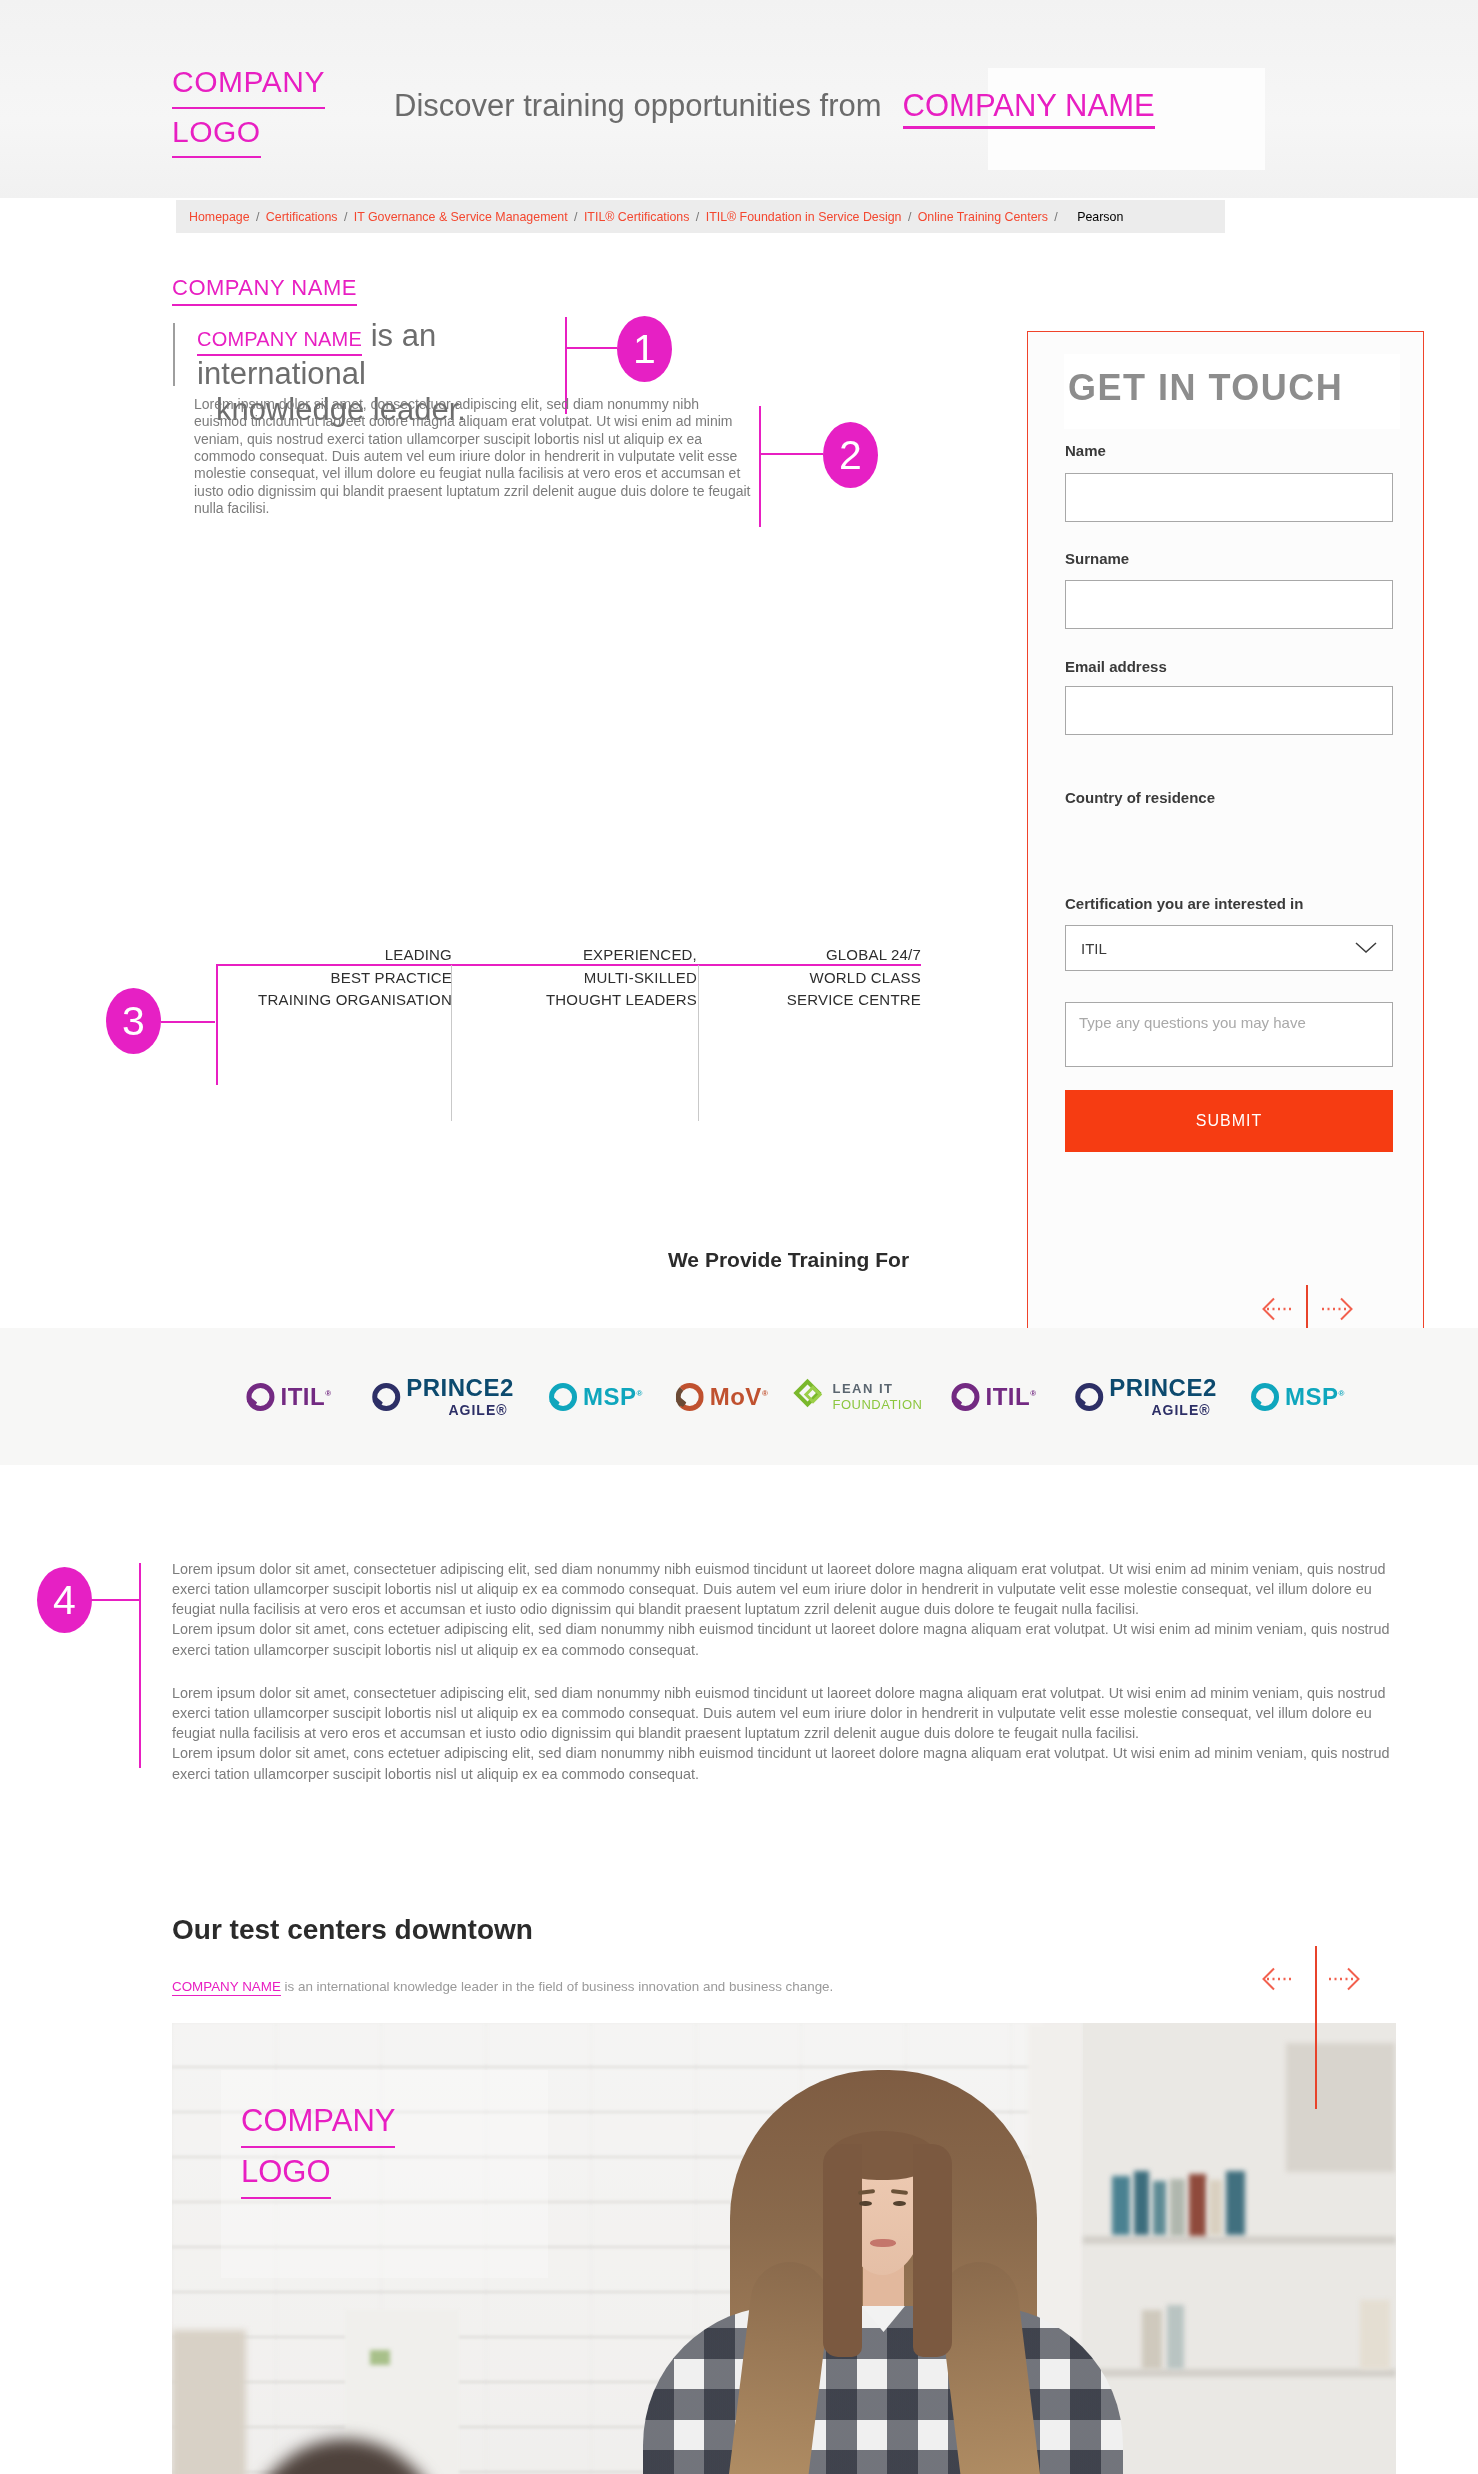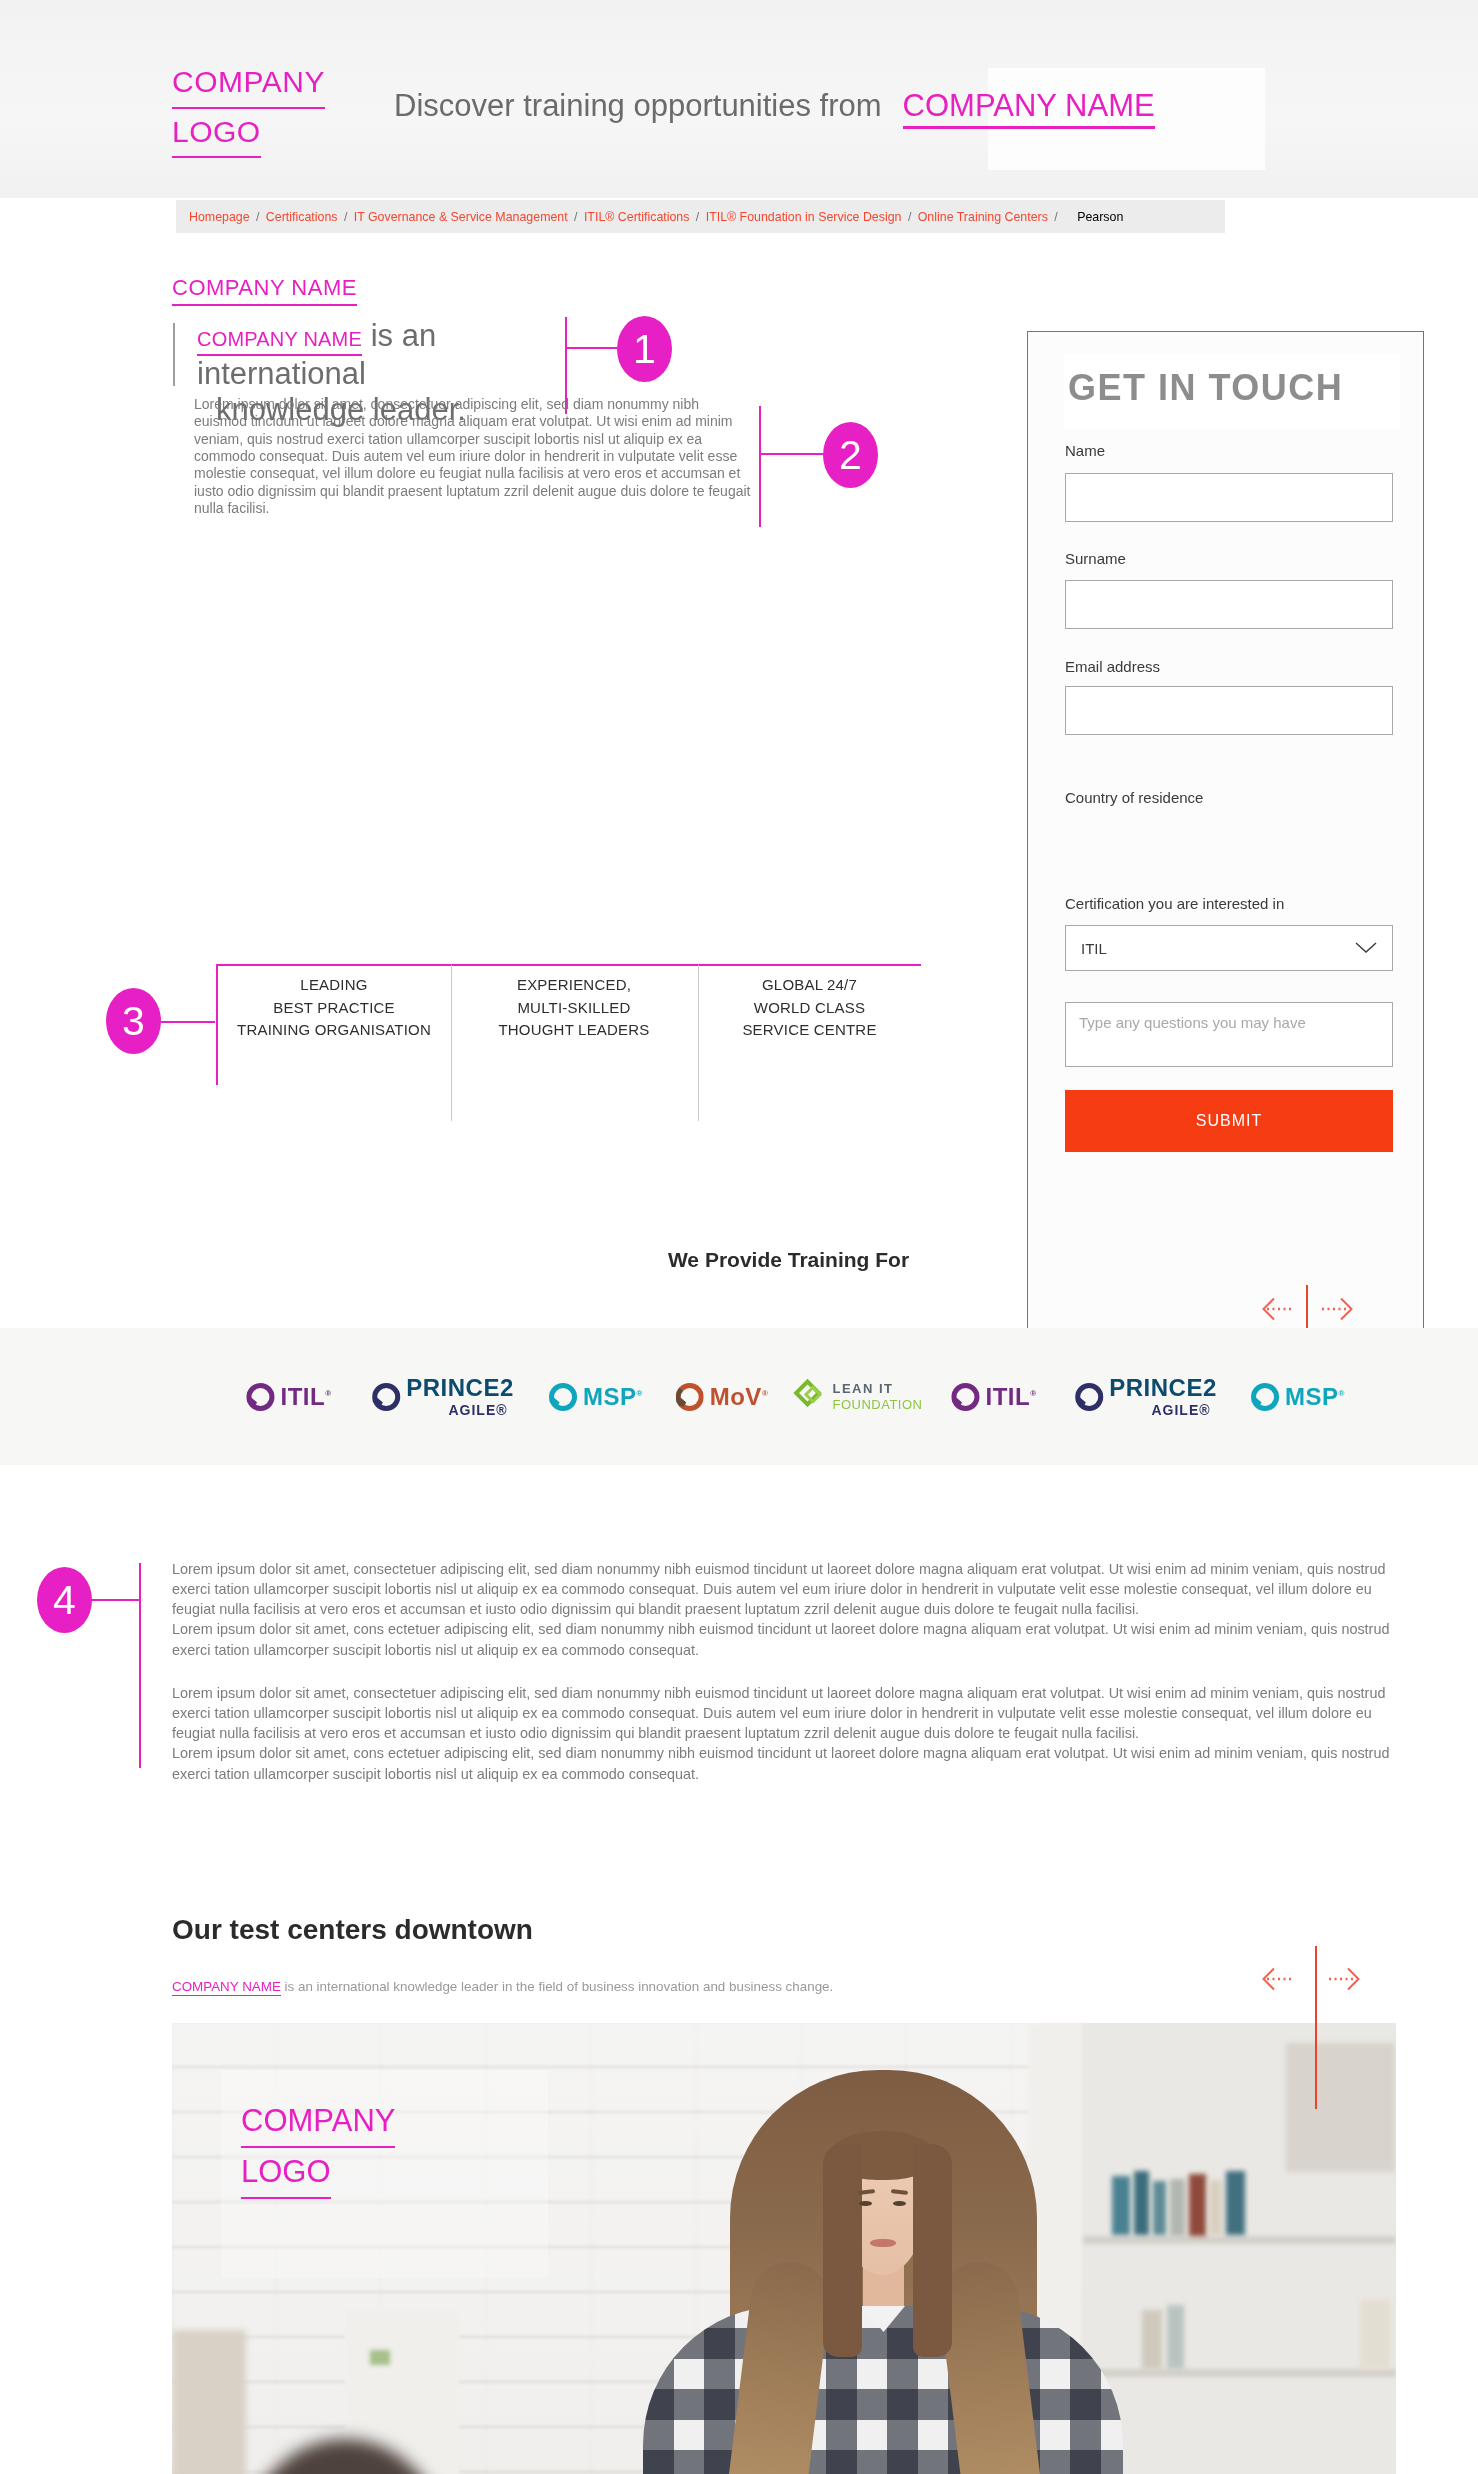--- a/index.html
+++ b/index.html
@@ -37,32 +37,32 @@
   
   .ann-vline { width:1.5px; background:#e81fc2; }
   .ann-hline { height:1.5px; background:#e81fc2; }
   .ann-circle { width:55px; height:66px; background:#e620c4; border-radius:50%; display:flex; align-items:center; justify-content:center; color:#fff; font-size:41px; }
 
   
   .form-box { left:1027px; top:331px; width:397px; height:1092px; border:1.5px solid #f0432a; background:#fcfcfc; }
   .form-box .abs { position:absolute; }
   .form-title-patch { left:36px; top:22px; width:336px; height:75px; background:#ffffff; }
   .form-title { left:40px; top:35px; font-size:36px; letter-spacing:1.5px; color:#8d8d8d; }
-  .f-label { left:37px; font-size:15px; color:#3a3a3a; }
+  .f-label { left:37px; font-size:15px; color:#3a3a3a;font-weight:bold; }
   .f-input { left:37px; width:328px; height:49px; background:#fff; border:1px solid #a8a8a8; font-size:15px; color:#3a3a3a; padding:0 13px; font-family:"Liberation Sans", sans-serif; }
   .f-select { left:37px; width:328px; height:46px; background:#fff; border:1px solid #a8a8a8; display:flex; align-items:center; justify-content:space-between; padding:0 15px; font-size:15px; color:#3a3a3a; cursor:pointer; }
   .f-textarea { left:37px; width:328px; height:65px; background:#fff; border:1px solid #a8a8a8; font-size:15px; color:#3a3a3a; padding:11px 13px; resize:none; font-family:"Liberation Sans", sans-serif; }
   .f-textarea::placeholder { color:#a9a9a9; }
   .submit-btn { left:37px; top:758px; width:328px; height:62px; background:#f63c12; color:#fff; border:none; font-size:16px; letter-spacing:1px; cursor:pointer; font-family:"Liberation Sans", sans-serif; }
 
   
   .pillars-topline { left:216px; top:964px; width:705px; height:1.5px; background:#e81fc2; }
   .pillars-vline { left:216px; top:964px; width:1.5px; height:121px; background:#e81fc2; }
   .pillar-divider { top:965px; width:1px; height:156px; background:#c9c9c9; }
-  .pillar { top:974px; text-align:center; font-size:15px; line-height:1.5; color:#2e2e2e; letter-spacing:0.2px; }
+  .pillar { top:944px; text-align:right; font-size:15px; line-height:1.5; color:#2e2e2e; letter-spacing:0.2px; }
 
   
   .training-heading { left:650px; top:1248px; width:277px; text-align:center; font-size:21px; color:#2b2b2b; }
   .carousel-line { width:1.5px; background:#e8432b; }
   .carousel-arrow { cursor:pointer; }
 
   
   .logo-strip { left:0; top:1328px; width:1479px; height:137px; background:#f7f7f6; }
   .logo-item { position:absolute; top:0; height:137px; display:flex; align-items:center; gap:6px; transform:translateX(-50%); }
   .swirl { width:28px; height:28px; border-radius:50%; position:relative; flex:0 0 auto; }

